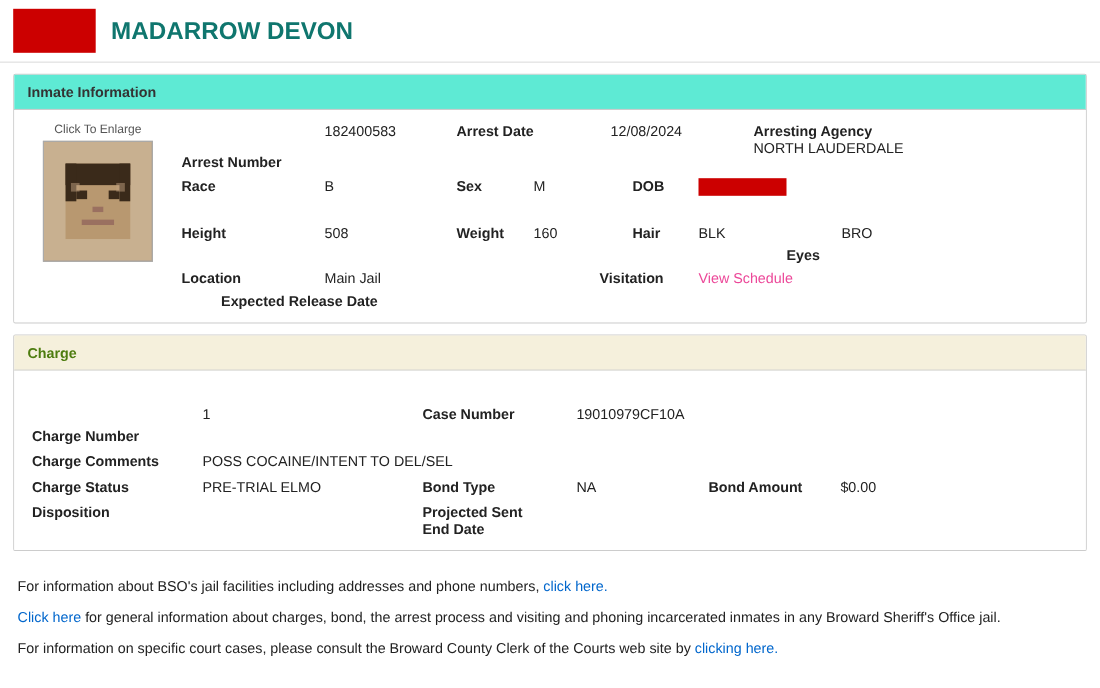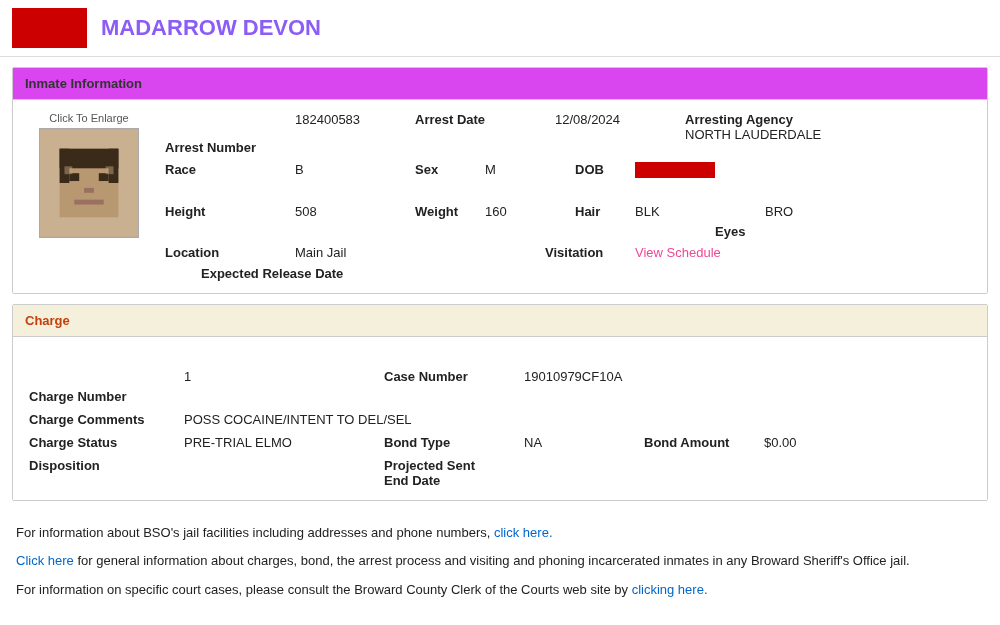--- a/index.html
+++ b/index.html
@@ -22,43 +22,43 @@
     .header-photo-placeholder {
       width: 75px;
       height: 40px;
       background: #cc0000;
       margin-right: 14px;
       flex-shrink: 0;
     }
     .header-name {
       font-size: 22px;
       font-weight: bold;
-      color: #8b5cf6;
+      color: #0f766e;
     }
 
     
     .section {
       border: 1px solid #ccc;
       margin: 10px 12px;
       border-radius: 2px;
     }
     .section-header {
-      background: #d946ef;
+      background: #5eead4;
       padding: 8px 12px;
       font-weight: bold;
       font-size: 13px;
       color: #333;
       border-bottom: 1px solid #ccc;
     }
     .section-header-charge {
       background: #f5f0dc;
       padding: 8px 12px;
       font-weight: bold;
       font-size: 13px;
-      color: #c2410c;
+      color: #4d7c0f;
       border-bottom: 1px solid #ccc;
     }
     .section-body {
       padding: 12px 16px;
       background: #fff;
     }
 
     
     .inmate-info-grid {
       display: flex;

